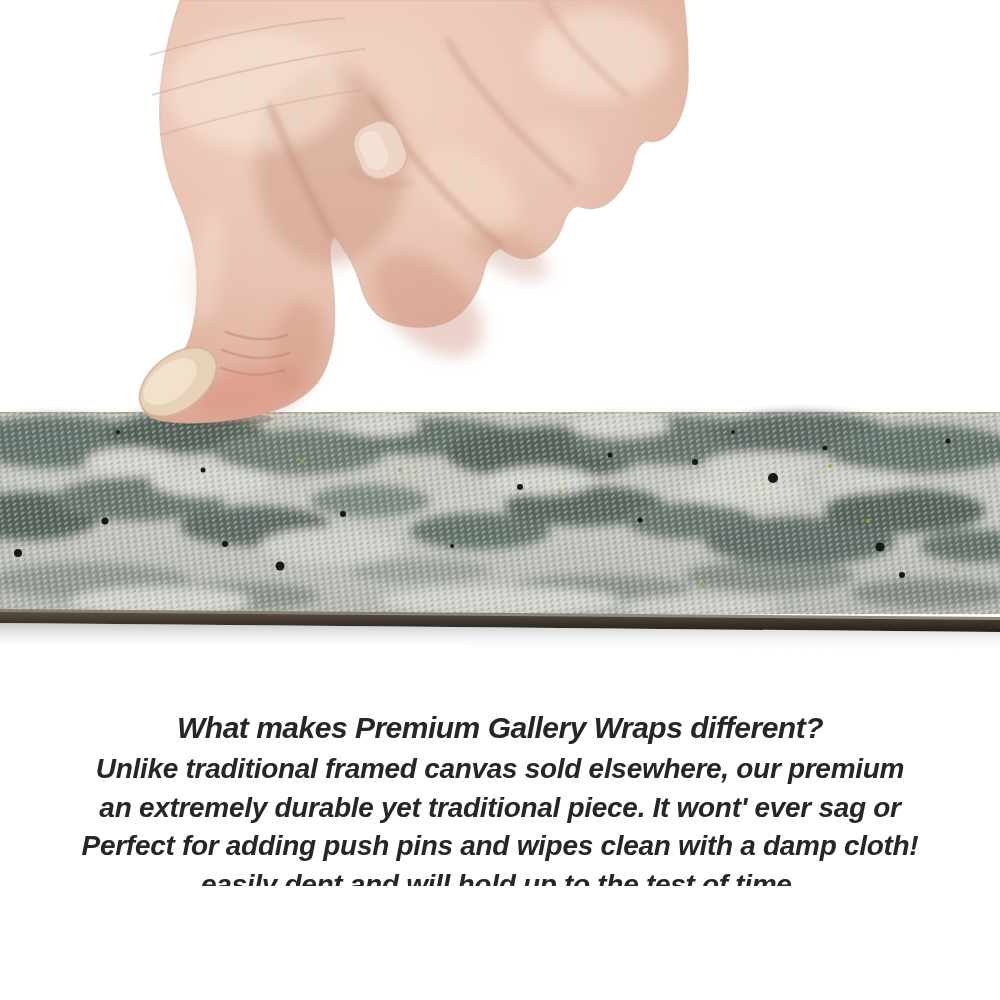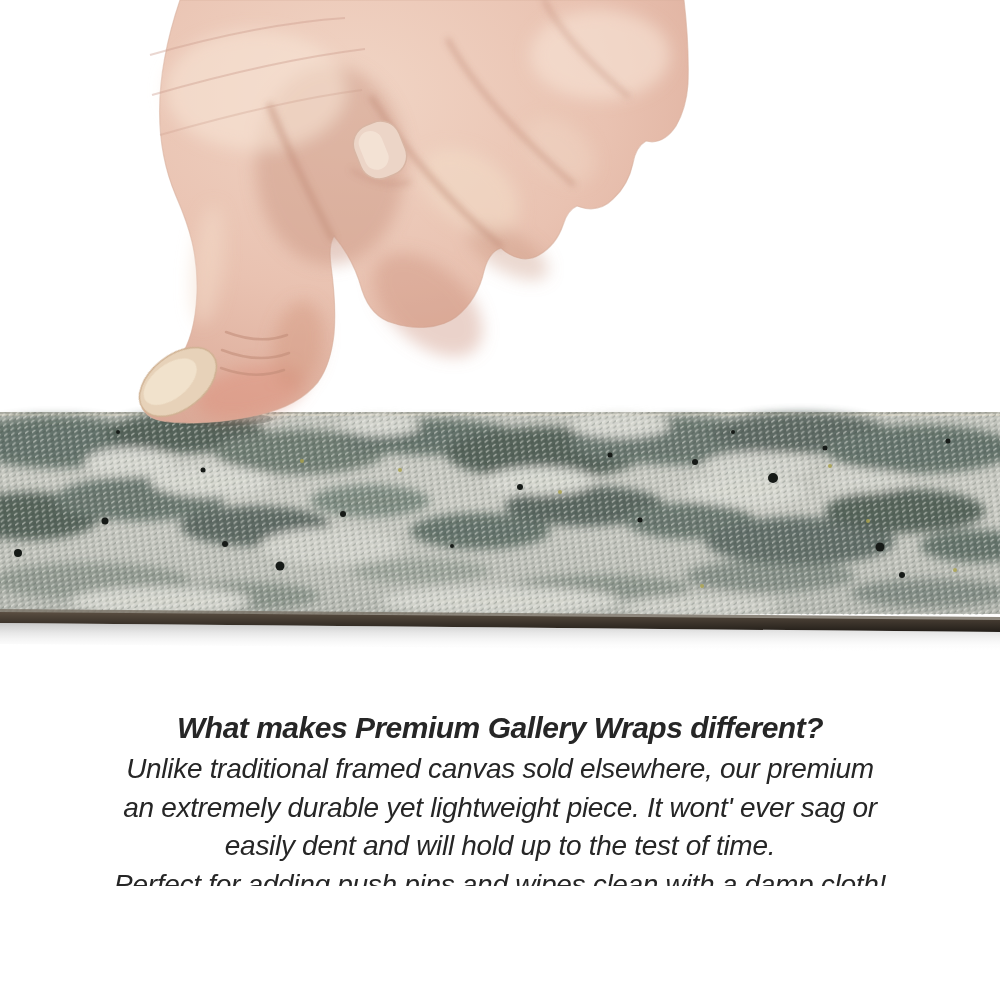--- a/index.html
+++ b/index.html
@@ -24,21 +24,21 @@
     margin:0;
     font-size:30px;
     line-height:44px;
     font-weight:bold;
     letter-spacing:-0.5px;
   }
   .copy p{
     margin:0;
     font-size:28px;
     line-height:38.7px;
-    font-weight:normal;
+    font-weight:bold;
     letter-spacing:-0.3px;
   }
 </style>
 </head>
 <body>
 
 <div class="stage">
 
   <svg class="photo" viewBox="0 0 1000 1000" width="1000" height="1000" aria-hidden="true">
     <defs>
@@ -229,18 +229,18 @@
       <g transform="rotate(-38 178 382)">
         <ellipse cx="178" cy="382" rx="44" ry="27" fill="#e7d2b9" stroke="#cfb192" stroke-width="1.5"></ellipse>
         <ellipse cx="172" cy="377" rx="31" ry="17" fill="#f2e5cf" opacity="0.85"></ellipse>
       </g>
     </g>
   </svg>
 
   <div class="copy">
     <h1>What makes Premium Gallery Wraps different?</h1>
     <p>Unlike traditional framed canvas sold elsewhere, our premium</p>
-    <p>an extremely durable yet lightweight piece. It wont' ever sag or</p>
+    <p>an extremely durable yet traditional piece. It wont' ever sag or</p>
+    <p>Perfect for adding push pins and wipes clean with a damp cloth!</p>
     <p>easily dent and will hold up to the test of time.</p>
-    <p>Perfect for adding push pins and wipes clean with a damp cloth!</p>
   </div>
 
 </div>
 
 </body></html>

